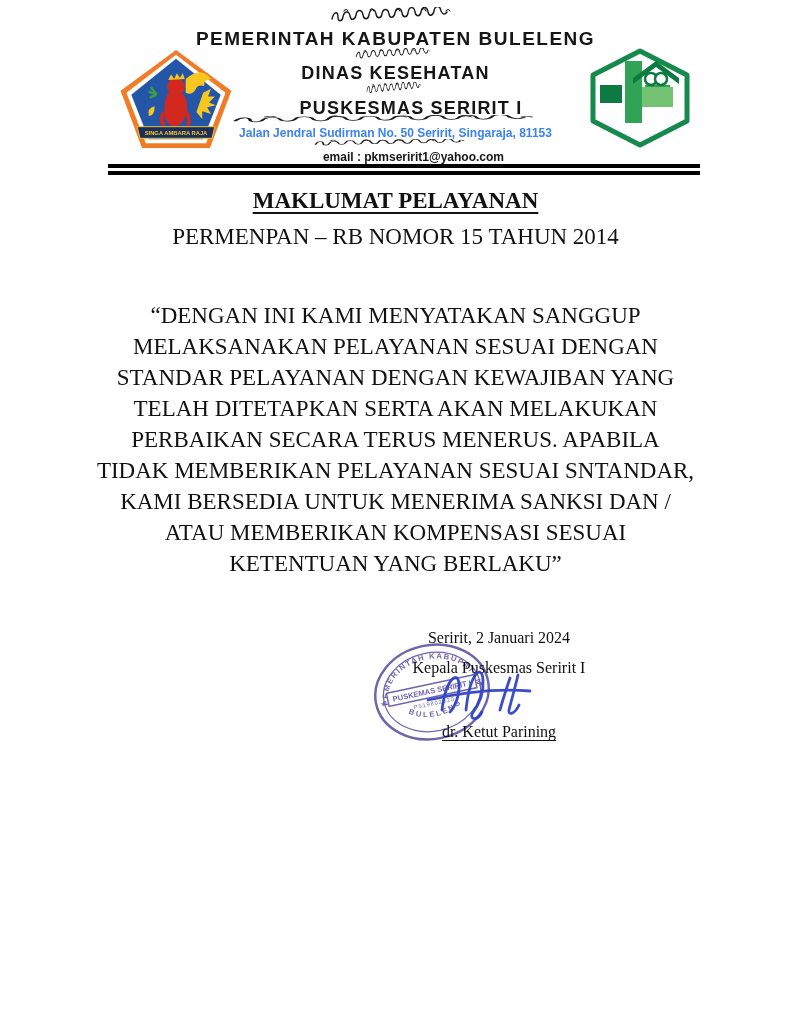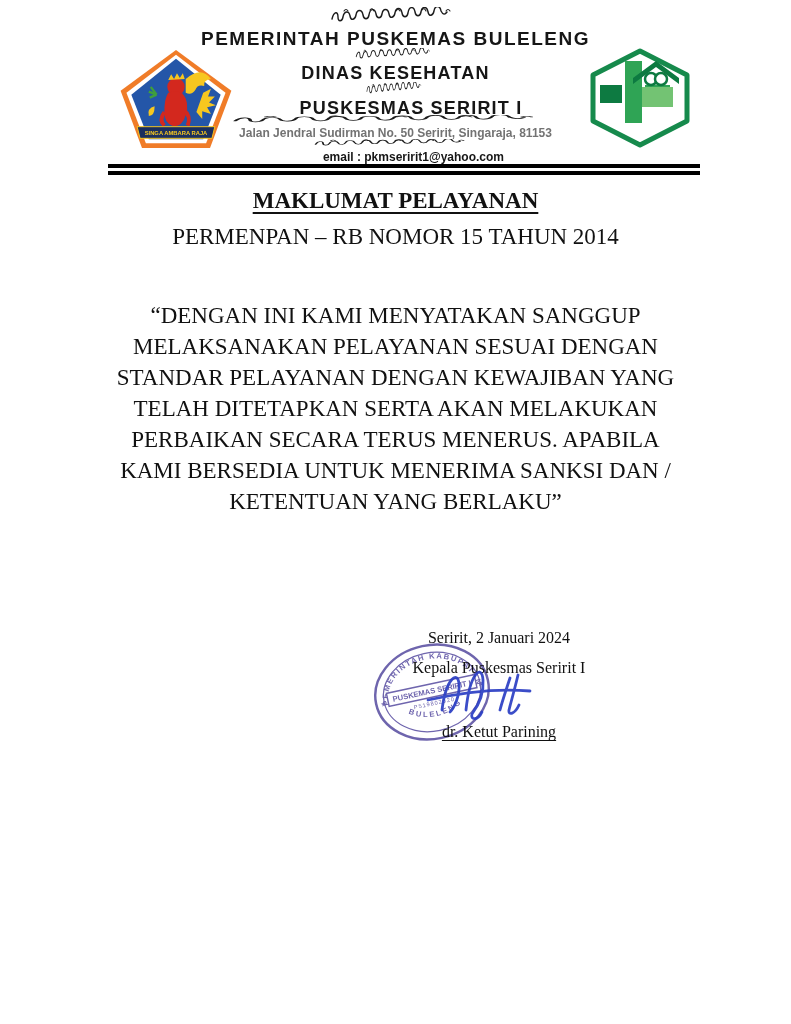--- a/index.html
+++ b/index.html
@@ -7,21 +7,21 @@
     position:relative;width:791px;height:1024px;margin:0 auto;
     background:#ffffff;overflow:hidden;
     font-family:"Liberation Serif", serif;color:#111;
   }
   .abs{position:absolute;}
   .center-line{position:absolute;left:0;right:0;text-align:center;}
   
   .hdr-gov{top:28px;font-family:"Liberation Sans",sans-serif;font-weight:bold;font-size:19px;letter-spacing:1.5px;color:#161616;}
   .hdr-dept{top:63px;font-family:"Liberation Sans",sans-serif;font-weight:bold;font-size:18px;letter-spacing:1.2px;color:#161616;}
   .hdr-office{top:98px;font-family:"Liberation Sans",sans-serif;font-weight:bold;font-size:18px;letter-spacing:1.2px;color:#161616;padding-left:31px;}
-  .hdr-addr{top:126px;font-family:"Liberation Sans",sans-serif;font-weight:bold;font-size:12px;color:#737373;}
+  .hdr-addr{top:126px;font-family:"Liberation Sans",sans-serif;font-weight:bold;font-size:12px;color:#3b82f6;}
   .hdr-email{top:150px;font-family:"Liberation Sans",sans-serif;font-weight:bold;font-size:12px;color:#161616;padding-left:36px;}
   .script-wrap{display:flex;justify-content:center;}
   .divider{position:absolute;left:108px;top:164px;width:592px;}
   .divider .l1{height:4px;background:#000;}
   .divider .gap{height:3px;background:#fff;}
   .divider .l2{height:4px;background:#000;}
   
   .doc-title{top:188px;font-size:23px;font-weight:bold;text-decoration:underline;text-decoration-thickness:2px;text-underline-offset:4px;}
   .doc-subtitle{top:224px;font-size:23px;}
   .doc-body{position:absolute;left:80px;top:288px;width:631px;text-align:center;font-size:23px;line-height:31px;margin-top:12px;}
@@ -101,21 +101,21 @@
       <svg width="332" height="9" viewBox="0 0 132 18" preserveAspectRatio="none">
           <use href="#squig"></use>
         </svg>
       </div>
     <div class="center-line script-wrap" style="top:139px">
       <svg width="166" height="8" viewBox="0 0 132 18" preserveAspectRatio="none">
           <use href="#squig"></use>
         </svg>
       </div>
 
-    <div class="center-line hdr-gov">PEMERINTAH PUSKEMAS BULELENG</div>
+    <div class="center-line hdr-gov">PEMERINTAH KABUPATEN BULELENG</div>
     <div class="center-line hdr-dept">DINAS KESEHATAN</div>
     <div class="center-line hdr-office">PUSKESMAS SERIRIT I</div>
     <div class="center-line hdr-addr">Jalan Jendral Sudirman No. 50 Seririt, Singaraja, 81153</div>
     <div class="center-line hdr-email">email : pkmseririt1@yahoo.com</div>
 
     <div class="divider">
       <div class="l1"></div>
         <div class="gap"></div>
         <div class="l2"></div>
     </div>
@@ -123,21 +123,23 @@
 
   <div class="center-line doc-title">MAKLUMAT PELAYANAN</div>
   <div class="center-line doc-subtitle">PERMENPAN – RB NOMOR 15 TAHUN 2014</div>
 
   <div class="doc-body">
     <div>“DENGAN INI KAMI MENYATAKAN SANGGUP</div>
     <div>MELAKSANAKAN PELAYANAN SESUAI DENGAN</div>
     <div>STANDAR PELAYANAN DENGAN KEWAJIBAN YANG</div>
     <div>TELAH DITETAPKAN SERTA AKAN MELAKUKAN</div>
     <div>PERBAIKAN SECARA TERUS MENERUS. APABILA</div>
+    <div>TIDAK MEMBERIKAN PELAYANAN SESUAI SNTANDAR,</div>
     <div>KAMI BERSEDIA UNTUK MENERIMA SANKSI DAN /</div>
+    <div>ATAU MEMBERIKAN KOMPENSASI SESUAI</div>
     <div>KETENTUAN YANG BERLAKU”</div>
   </div>
 
   <div class="sig-block">
     <div>Seririt, 2 Januari 2024</div>
     <div class="sig-role">Kepala Puskesmas Seririt I</div>
     <div class="sig-name">dr. Ketut Parining</div>
   </div>
 
   <svg class="stamp" viewBox="0 0 120 100">

